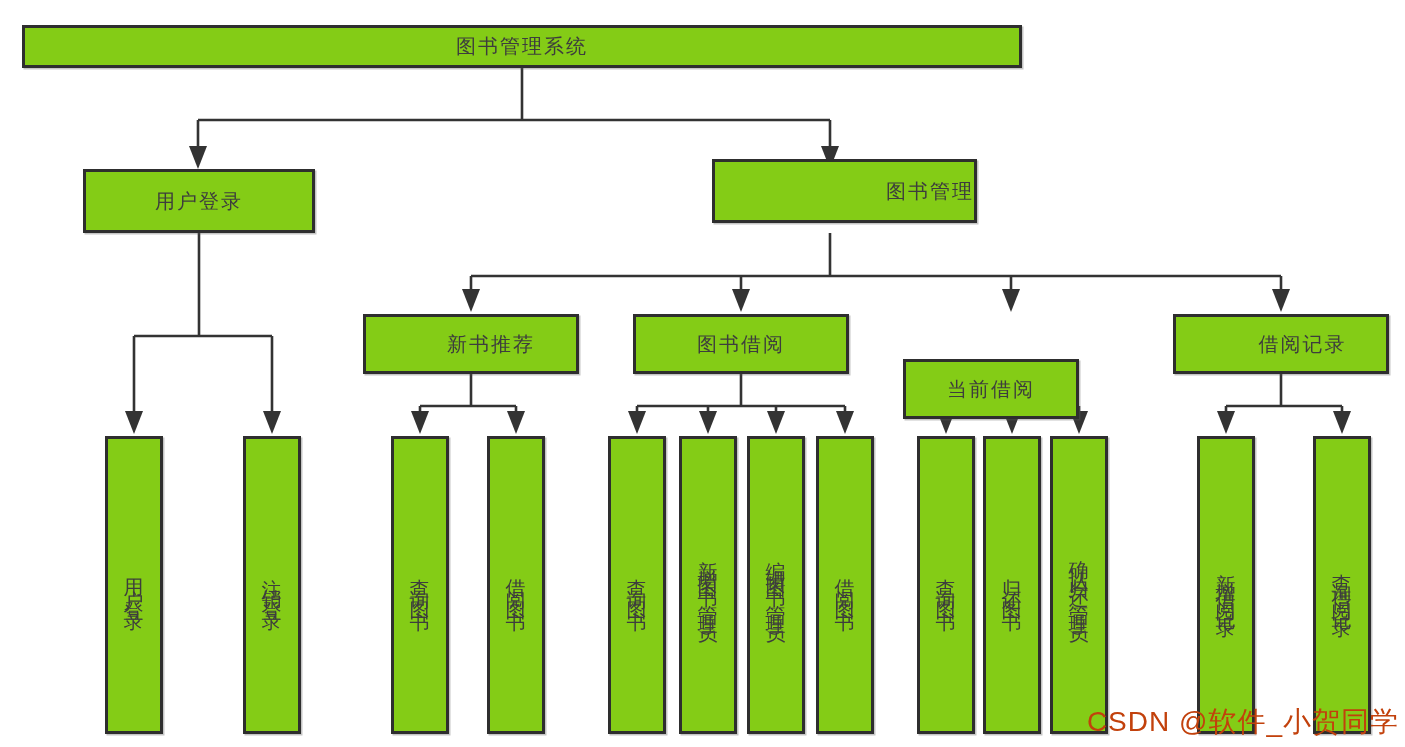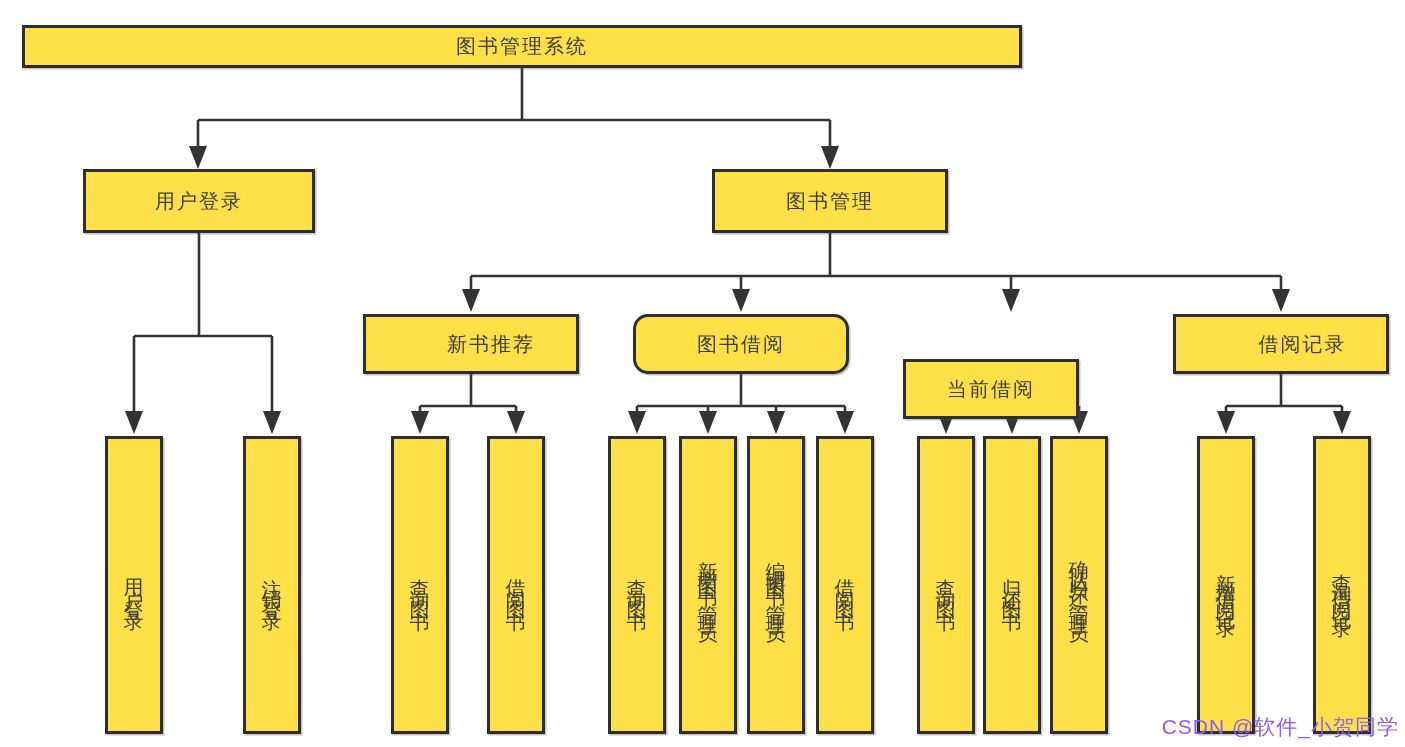--- a/index.html
+++ b/index.html
@@ -17,21 +17,21 @@
   }
   #wires {
     position: absolute;
     left: 0;
     top: 0;
     pointer-events: none;
   }
   .node {
     position: absolute;
     box-sizing: border-box;
-    background: #fde047;
+    background: #84cc16;
     border: 3px solid #2e2e2e;
     box-shadow: 1.5px 1.5px 0 rgba(90,90,90,0.35);
     display: flex;
     align-items: center;
     justify-content: center;
     color: #3d3d3d;
   }
   .hbox {
     font-size: 20px;
     letter-spacing: 2px;
@@ -50,22 +50,22 @@
     line-height: 1;
     max-height: 286px;
   }
   .vbox.long .vtext {
     letter-spacing: 9px;
   }
   .watermark {
     position: absolute;
     right: 6px;
     bottom: 6px;
-    font-size: 21px;
-    color: #8b5cf6;
+    font-size: 28px;
+    color: #c2410c;
     letter-spacing: 1px;
     white-space: nowrap;
   }
 </style>
 </head>
 <body>
 
 <div id="stage">
 
   <svg id="wires" width="1405" height="747" viewBox="0 0 1405 747">
@@ -115,28 +115,28 @@
     </g>
   </svg>
 
   <div class="node hbox" style="left:22px; top:25px; width:1000px; height:43px;">
     <span>图书管理系统</span>
   </div>
 
   <div class="node hbox" style="left:83px; top:169px; width:232px; height:64px;">
     <span>用户登录</span>
   </div>
-  <div class="node hbox" style="left:712px; top:169px; width:236px; height:64px;">
+  <div class="node hbox" style="left:712px; top:159px; width:265px; height:64px;justify-content:flex-end;">
     <span>图书管理</span>
   </div>
 
   <div class="node hbox" style="left:363px; top:314px; width:216px; height:60px;padding-left:40px;">
     <span>新书推荐</span>
   </div>
-  <div class="node hbox" style="left:633px; top:314px; width:216px; height:60px;border-radius:15px;">
+  <div class="node hbox" style="left:633px; top:314px; width:216px; height:60px;">
     <span>图书借阅</span>
   </div>
   <div class="node hbox" style="left:903px; top:314px; width:176px; height:60px;margin-top:45px;">
     <span>当前借阅</span>
   </div>
   <div class="node hbox" style="left:1173px; top:314px; width:216px; height:60px;padding-left:43px;">
     <span>借阅记录</span>
   </div>
 
   <div class="node vbox" style="left:105px;">

